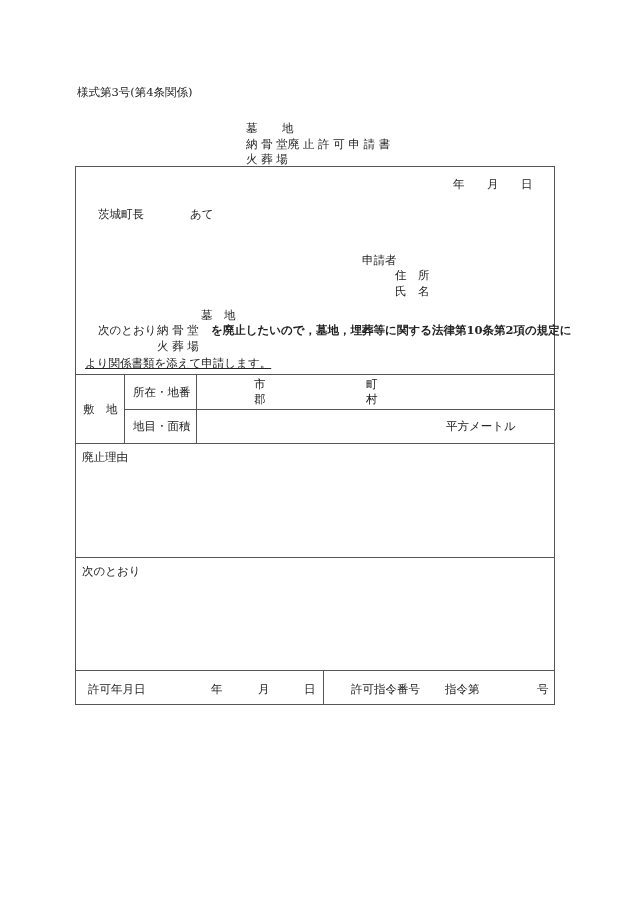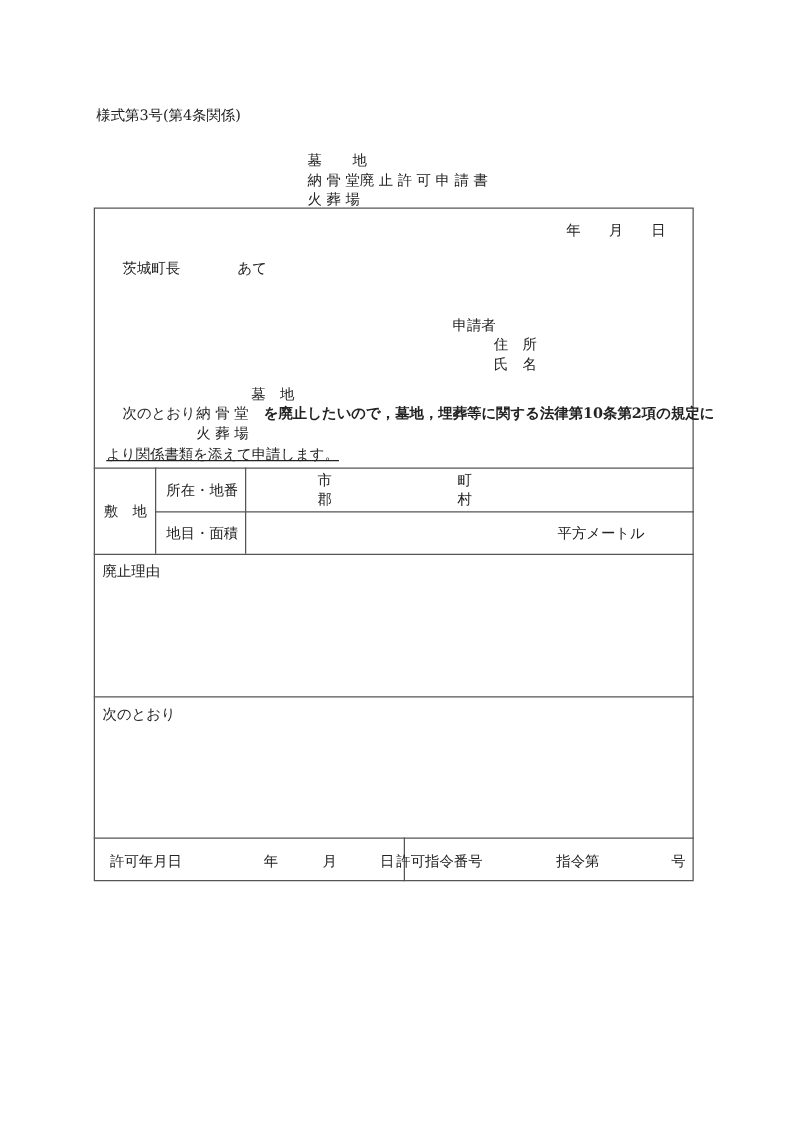--- a/index.html
+++ b/index.html
@@ -69,15 +69,15 @@
 <div class="abs" style="left:82px; top:450px;">廃止理由</div>
 <div style="position:absolute; left:76px; top:466px; width:478px; height:90px;"></div>
 
 <div class="abs" style="left:82px; top:564px;">次のとおり</div>
 <div style="position:absolute; left:76px; top:580px; width:478px; height:89px;"></div>
 
 <div class="abs" style="left:88px; top:682px;">許可年月日</div>
 <div class="abs" style="left:211px; top:682px;">年</div>
 <div class="abs" style="left:258px; top:682px;">月</div>
 <div class="abs" style="left:304px; top:682px;">日</div>
-<div class="abs" style="left:317px; top:682px;">許可指令番号</div>
+<div class="abs" style="left:351px; top:682px;">許可指令番号</div>
 <div class="abs" style="left:445px; top:682px;">指令第</div>
 <div class="abs" style="left:537px; top:682px;">号</div>
 
 </body></html>

